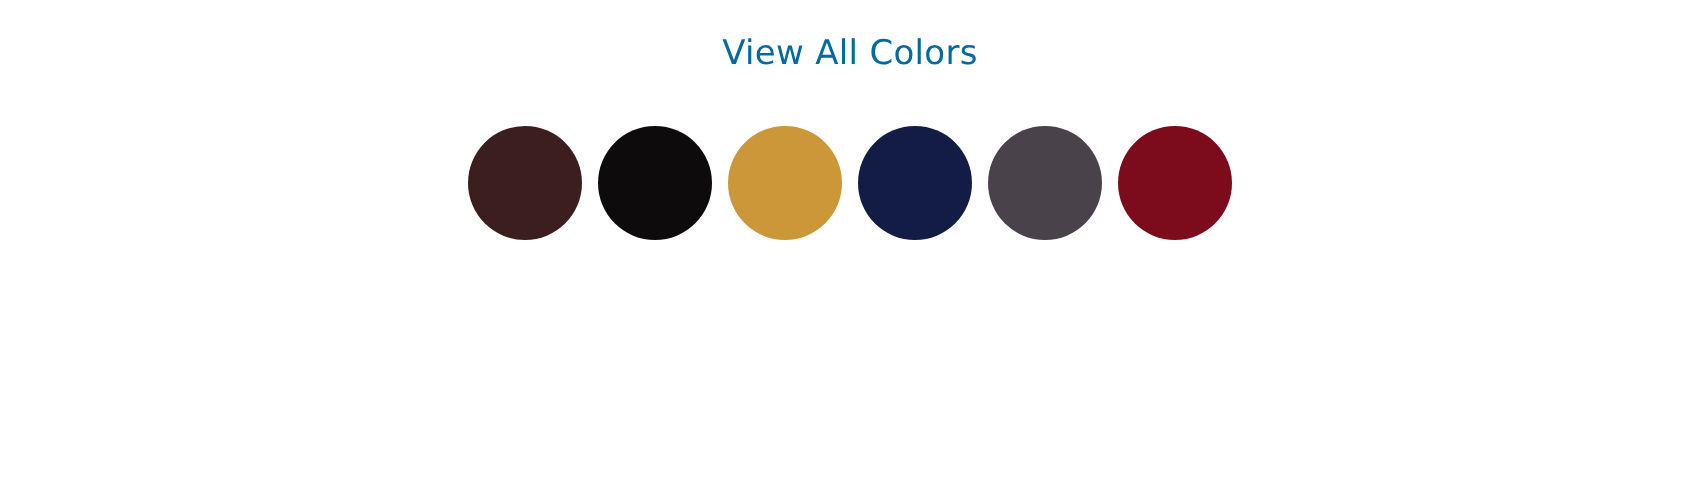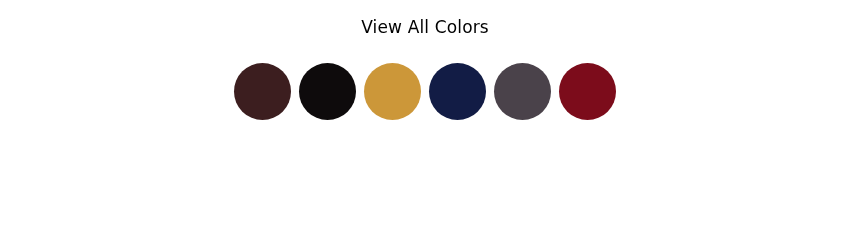--- a/index.html
+++ b/index.html
@@ -55,21 +55,21 @@
     border-radius: 50%;
     flex: 0 0 auto;
     display: block;
   }
 </style>
 </head>
 <body style="background-color: rgb(255, 255, 255);">
 
 <div class="palette-panel" style="background-color: rgb(255, 255, 255);">
 
-  <h1 class="panel-title" style="color: #000000;">View All Colors</h1>
+  <h1 class="panel-title" style="color: #0369a1;">View All Colors</h1>
 
   <div class="swatch-row">
 
     <span class="swatch" title="#3C1E1F" style="background-color: rgb(60, 30, 31);"></span>
 
     <span class="swatch" title="#0E0B0C" style="background-color: rgb(14, 11, 12);"></span>
 
     <span class="swatch" title="#CC9739" style="background-color: rgb(204, 151, 57);"></span>
 
     <span class="swatch" title="#121C45" style="background-color: rgb(18, 28, 69);"></span>

